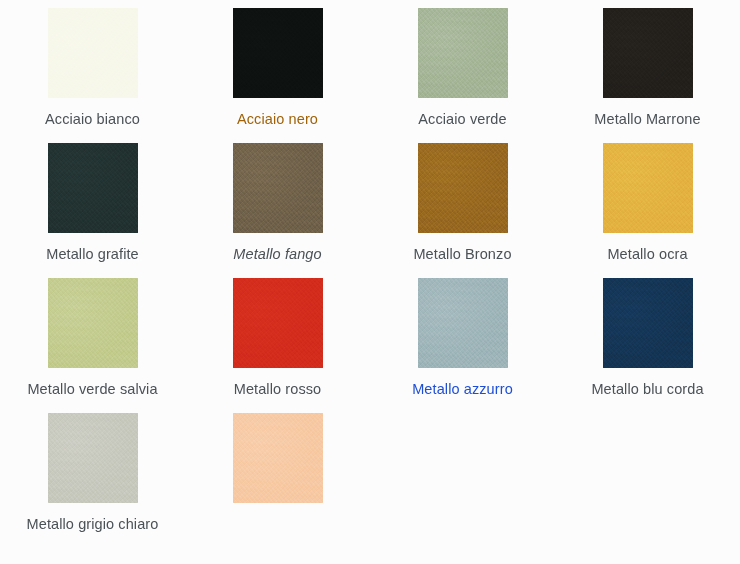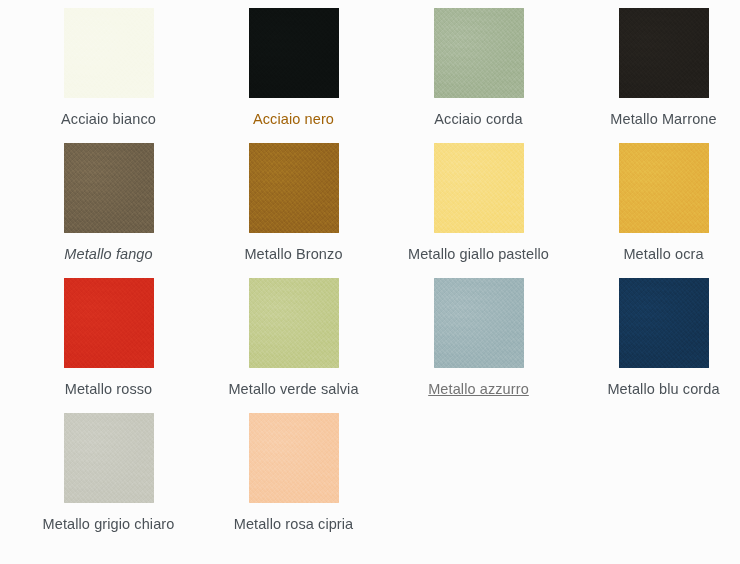--- a/index.html
+++ b/index.html
@@ -16,21 +16,20 @@
   }
 
   #swatch-grid {
     display: grid;
     grid-template-columns: repeat(4, 185px);
     grid-template-rows: repeat(4, 135px);
     width: 740px;
     height: 564px;
     box-sizing: border-box;
     padding-top: 8px;
-    padding-left: 16px;
   }
 
   .swatch-cell {
     display: flex;
     flex-direction: column;
     align-items: center;
     justify-content: flex-start;
     width: 185px;
   }
 
@@ -94,59 +93,58 @@
     <div class="swatch-cell">
       <div class="swatch-chip" style="background-color: rgb(247, 248, 234);"></div>
       <div class="swatch-label" style="color: rgb(74, 81, 87);">Acciaio bianco</div>
     </div>
     <div class="swatch-cell">
       <div class="swatch-chip" style="background-color: rgb(13, 17, 16);"></div>
       <div class="swatch-label" style="color: #a16207;">Acciaio nero</div>
     </div>
     <div class="swatch-cell">
       <div class="swatch-chip" style="background-color: rgb(163, 180, 149);"></div>
-      <div class="swatch-label" style="color: rgb(74, 81, 87);">Acciaio corda</div>
+      <div class="swatch-label" style="color: rgb(74, 81, 87);">Acciaio verde</div>
     </div>
     <div class="swatch-cell">
       <div class="swatch-chip" style="background-color: rgb(34, 31, 27);"></div>
       <div class="swatch-label" style="color: rgb(74, 81, 87);">Metallo Marrone</div>
+    </div>
+    <div class="swatch-cell">
+      <div class="swatch-chip" style="background-color: rgb(33, 49, 48);"></div>
+      <div class="swatch-label" style="color: rgb(74, 81, 87);">Metallo grafite</div>
     </div>
     <div class="swatch-cell">
       <div class="swatch-chip" style="background-color: rgb(110, 96, 73);"></div>
       <div class="swatch-label" style="color: rgb(74, 81, 87); font-style: italic;">Metallo fango</div>
     </div>
     <div class="swatch-cell">
       <div class="swatch-chip" style="background-color: rgb(150, 103, 31);"></div>
       <div class="swatch-label" style="color: rgb(74, 81, 87);">Metallo Bronzo</div>
     </div>
     <div class="swatch-cell">
-      <div class="swatch-chip" style="background-color: rgb(247, 220, 126);"></div>
-      <div class="swatch-label" style="color: rgb(74, 81, 87);">Metallo giallo pastello</div>
+      <div class="swatch-chip" style="background-color: rgb(227, 177, 63);"></div>
+      <div class="swatch-label" style="color: rgb(74, 81, 87);">Metallo ocra</div>
     </div>
     <div class="swatch-cell">
-      <div class="swatch-chip" style="background-color: rgb(227, 177, 63);"></div>
-      <div class="swatch-label" style="color: rgb(74, 81, 87);">Metallo ocra</div>
+      <div class="swatch-chip" style="background-color: rgb(194, 203, 140);"></div>
+      <div class="swatch-label" style="color: rgb(74, 81, 87);">Metallo verde salvia</div>
     </div>
     <div class="swatch-cell">
       <div class="swatch-chip" style="background-color: rgb(211, 43, 28);"></div>
       <div class="swatch-label" style="color: rgb(74, 81, 87);">Metallo rosso</div>
     </div>
     <div class="swatch-cell">
-      <div class="swatch-chip" style="background-color: rgb(194, 203, 140);"></div>
-      <div class="swatch-label" style="color: rgb(74, 81, 87);">Metallo verde salvia</div>
-    </div>
-    <div class="swatch-cell">
       <div class="swatch-chip" style="background-color: rgb(157, 180, 184);"></div>
-      <div class="swatch-label" style="color: #737373; text-decoration: underline;">Metallo azzurro</div>
+      <div class="swatch-label" style="color: #1d4ed8;">Metallo azzurro</div>
     </div>
     <div class="swatch-cell">
       <div class="swatch-chip" style="background-color: rgb(20, 52, 83);"></div>
       <div class="swatch-label" style="color: rgb(74, 81, 87);">Metallo blu corda</div>
     </div>
     <div class="swatch-cell">
       <div class="swatch-chip" style="background-color: rgb(199, 200, 189);"></div>
       <div class="swatch-label" style="color: rgb(74, 81, 87);">Metallo grigio chiaro</div>
     </div>
     <div class="swatch-cell">
       <div class="swatch-chip" style="background-color: rgb(247, 201, 162);"></div>
-      <div class="swatch-label" style="color: rgb(74, 81, 87);">Metallo rosa cipria</div>
     </div>
   </div>
 
 </body></html>

